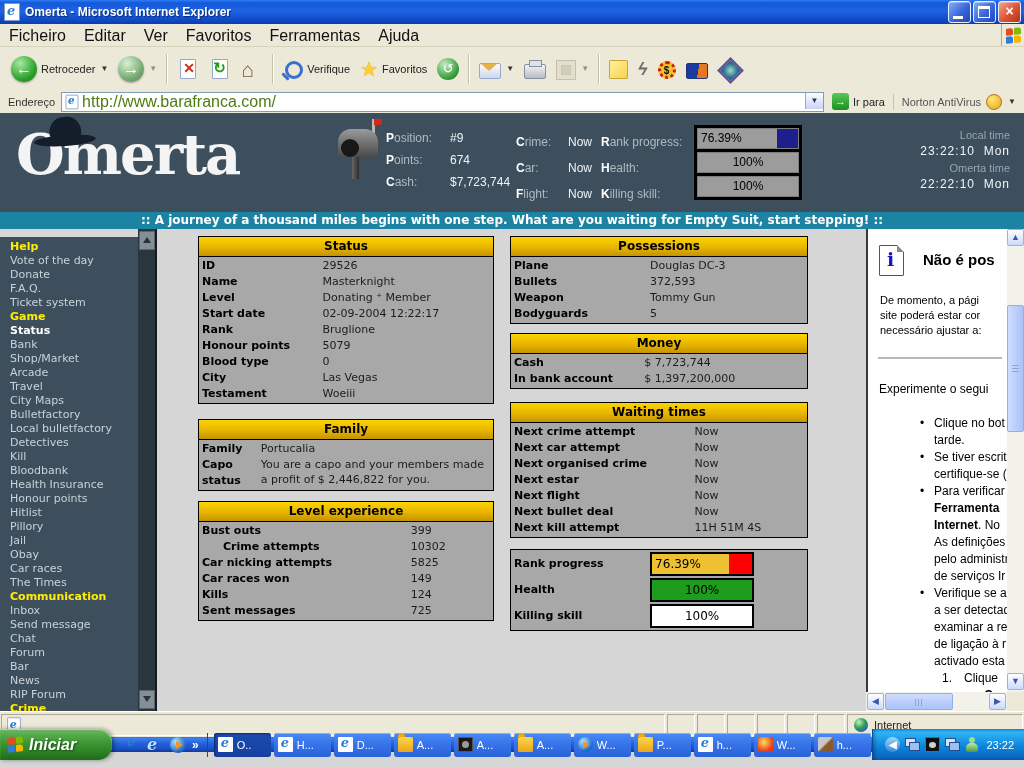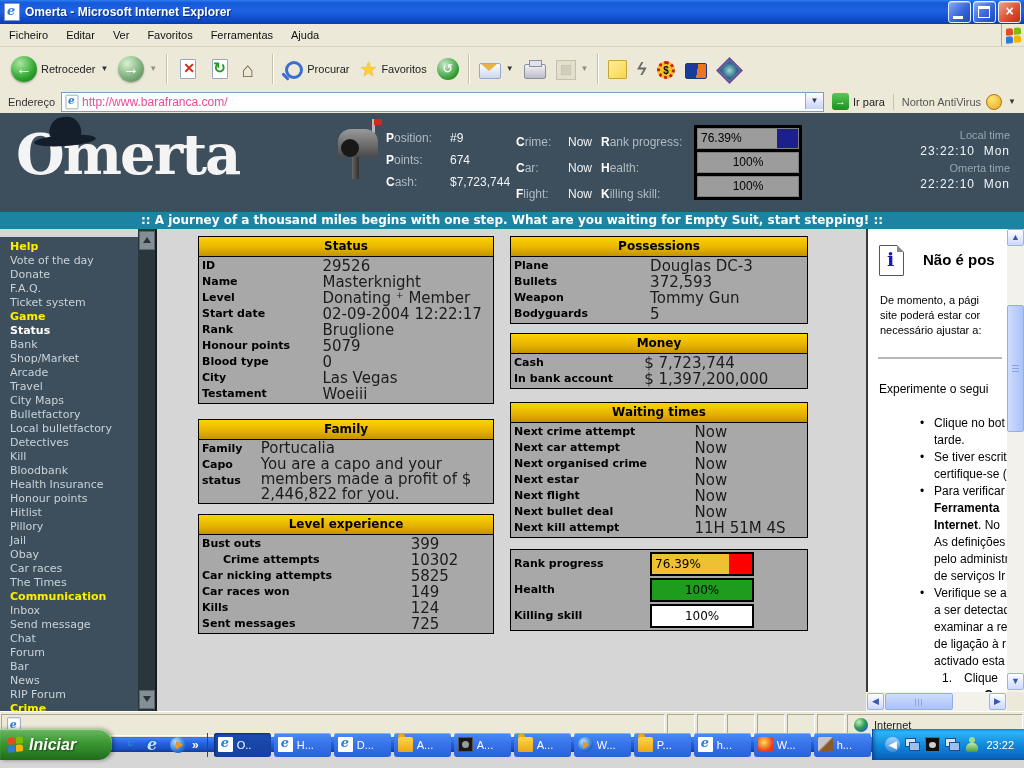--- a/index.html
+++ b/index.html
@@ -16,21 +16,21 @@
   .win-btn.close{background:linear-gradient(135deg,#f0a58d,#dd5334 55%,#b23314);margin-right:3px;}
   .g-min{position:absolute;left:4px;bottom:3px;width:10px;height:3px;background:#fff;}
   .g-max{position:absolute;left:4px;top:4px;width:10px;height:8px;border:1px solid #fff;border-top-width:3px;}
   .g-x{position:absolute;left:0;top:0;width:100%;height:100%;color:#fff;font-size:14px;font-weight:bold;
        text-align:center;line-height:19px;}
   .ie-doc{width:14px;height:16px;background:#fff;border:1px solid #8899bb;border-radius:1px;position:relative;}
   .ie-doc:after{content:"e";position:absolute;left:2px;top:-1px;font:italic bold 13px "DejaVu Serif",serif;color:#2a7fd4;}
   
   #menubar{position:absolute;left:0;top:24px;width:1024px;height:22px;background:#ece9d8;
     border-bottom:1px solid #d8d4bc;display:flex;align-items:center;}
-  .menu-item{font-size:11px;color:#111;padding:0 9px;line-height:21px;}
+  .menu-item{font-size:16px;color:#111;padding:0 9px;line-height:21px;}
   #menu-winlogo{position:absolute;right:0;top:0;width:22px;height:22px;border-left:1px solid #aca899;
     display:flex;align-items:center;justify-content:center;background:#ece9d8;}
   .winflag{display:grid;grid-template:7px 7px / 7px 7px;gap:1px;transform:skewY(-6deg);}
   .winflag i{border-radius:1px 40% 1px 1px;}
   .wf-r{background:#e34b22;} .wf-g{background:#7fbb00;} .wf-b{background:#2e7cd6;} .wf-y{background:#f7b500;}
   
   #toolbar{position:absolute;left:0;top:47px;width:1024px;height:43px;background:#ece9d8;
     border-bottom:1px solid #cfcbb4;display:flex;align-items:center;font-size:11px;color:#222;}
   .tb-sep{width:1px;height:30px;background:#c6c2aa;border-right:1px solid #fff;margin:0 4px;}
   .tb-btn{display:flex;align-items:center;gap:4px;padding:3px 5px;border-radius:3px;}
@@ -61,21 +61,21 @@
   .chip{width:18px;height:18px;border-radius:50%;background:#f2c32a;border:3px dotted #cf1616;box-sizing:border-box;
         color:#111;font-size:10px;font-weight:bold;text-align:center;line-height:13px;margin-top:2px;}
   .card{width:20px;height:14px;border-radius:2px;background:linear-gradient(100deg,#1a3a9c 55%,#e87820 55%);border:1px solid #23327a;margin-top:5px;}
   .compass{width:15px;height:15px;transform:rotate(45deg);background:radial-gradient(circle,#9fd8d0,#2a6a88 70%);border:2px solid #6a4a9a;margin:4px 3px 0 3px;}
   
   #addressbar{position:absolute;left:0;top:90px;width:1024px;height:23px;background:#ece9d8;display:flex;align-items:center;
     border-bottom:1px solid #9a968a;font-size:11px;}
   #addr-label{color:#333;padding:0 6px 0 8px;}
   #addr-input{flex:1;height:18px;background:#fff;border:1px solid #7f9db9;display:flex;align-items:center;position:relative;}
   #addr-input .ie-doc{transform:scale(.8);margin:0 2px;}
-  #addr-url{font-size:12px;color:#ec4899;}
+  #addr-url{font-size:16px;color:#4d7c0f;}
   #addr-dd{position:absolute;right:0;top:0;width:17px;height:16px;background:linear-gradient(#fdfdfd,#c8d4f8);
     border-left:1px solid #9ab;color:#335;font-size:8px;text-align:center;line-height:16px;}
   #go-btn{display:flex;align-items:center;gap:4px;padding:0 8px;color:#222;}
   .go-circle{width:17px;height:17px;border-radius:3px;background:linear-gradient(#58c858,#1e8e1e);color:#fff;
     font-size:11px;font-weight:bold;text-align:center;line-height:16px;}
   #norton{display:flex;align-items:center;gap:5px;border-left:1px solid #c6c2aa;padding:0 8px;color:#555;}
   .norton-ico{width:14px;height:14px;border-radius:50%;background:radial-gradient(circle at 35% 30%,#ffe478,#e8a818);border:1px solid #a87810;}
   
   #gameheader{position:absolute;left:0;top:113px;width:1024px;height:99px;background:#3d4f5d;color:#dfe6ea;}
   #logo-text{position:absolute;left:16px;top:8px;font:bold 56px "DejaVu Serif",serif;color:#f4f4f4;letter-spacing:-2px;}
@@ -122,21 +122,21 @@
   .tri-down{position:absolute;left:3px;top:5px;border-left:4px solid transparent;border-right:4px solid transparent;border-top:6px solid #2a3238;}
   #main{position:absolute;left:157px;top:0;width:709px;height:482px;background:#d6d6d6;}
   #col-left{position:absolute;left:41px;top:7px;width:296px;}
   #col-right{position:absolute;left:353px;top:7px;width:298px;}
   .panel{border:1px solid #000;margin-bottom:0;font-family:"DejaVu Sans",sans-serif;}
   .panel-h{background:linear-gradient(180deg,#fbd400 0%,#e8b400 55%,#c39400 100%);border-bottom:1px solid #000;
     color:#000;font-weight:bold;font-size:12px;text-align:center;line-height:19px;height:19px;}
   .panel-b{background:#a8a8a8;padding:1px 0;}
   .p-row{display:flex;align-items:flex-start;}
   .p-label{font-weight:bold;color:#000;font-size:11px;line-height:16px;padding-left:3px;box-sizing:border-box;flex-shrink:0;}
-  .p-val{color:#1c1c1c;font-size:15px;line-height:16px;white-space:nowrap;}
+  .p-val{color:#1c1c1c;font-size:11px;line-height:16px;white-space:nowrap;}
   .p-val.wrap{white-space:normal;line-height:15px;padding-right:2px;}
   .bar-row{display:flex;align-items:center;height:26px;}
   .sb-bar{position:relative;display:flex;width:100px;height:20px;border:2px solid #000;background:#fff;flex-shrink:0;}
   .sb-fill{height:100%;}
   .sb-rest{height:100%;}
   .sb-text{position:absolute;inset:0;font-size:12px;color:#000;line-height:20px;padding:0 3px;}
   
   #errpanel{position:absolute;left:866px;top:0;width:141px;height:463px;background:#fff;border-left:2px solid #3a3a3a;
     overflow:hidden;color:#000;}
   .err-icon{position:absolute;left:11px;top:16px;width:23px;height:29px;background:#fff;border:1px solid #555;
@@ -279,21 +279,21 @@
     <div class="tb-ico24">
         <span class="doc"></span>
         <span class="ov refresh">↻</span>
       </div>
     <div class="tb-ico24">
         <span class="house">⌂</span>
       </div>
     <div class="tb-sep"></div>
     <div class="tb-btn">
       <span class="mag"></span>
-      <span>Procurar</span>
+      <span>Verifique</span>
     </div>
     <div class="tb-btn">
       <span class="star">★</span>
       <span>Favoritos</span>
     </div>
     <div class="tb-btn">
       <span class="hist">↺</span>
     </div>
     <div class="tb-sep"></div>
     <div class="tb-btn">

